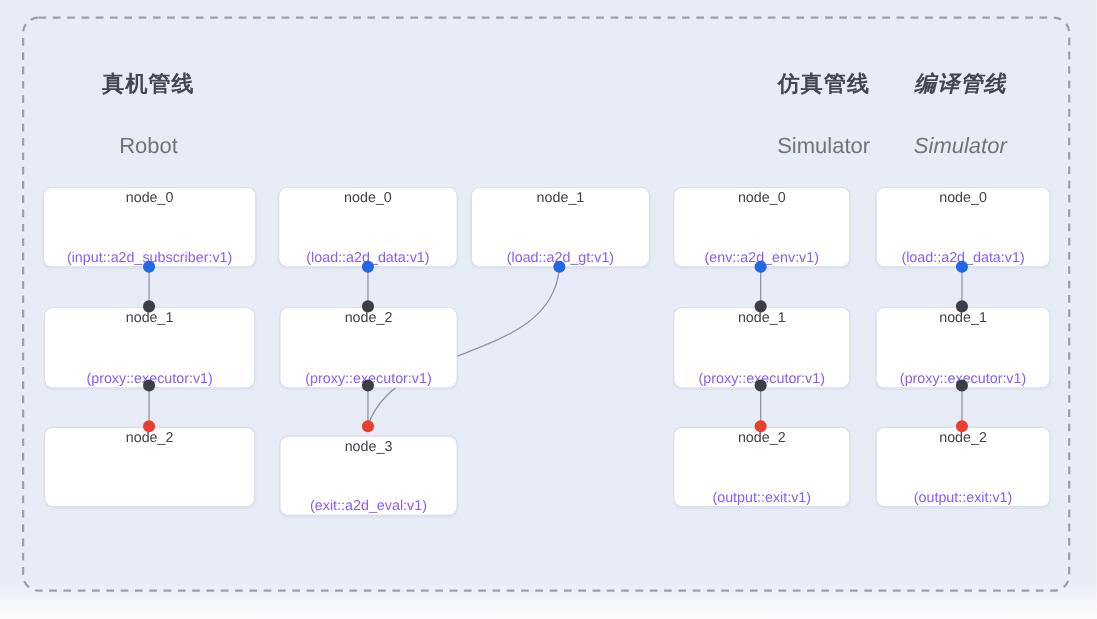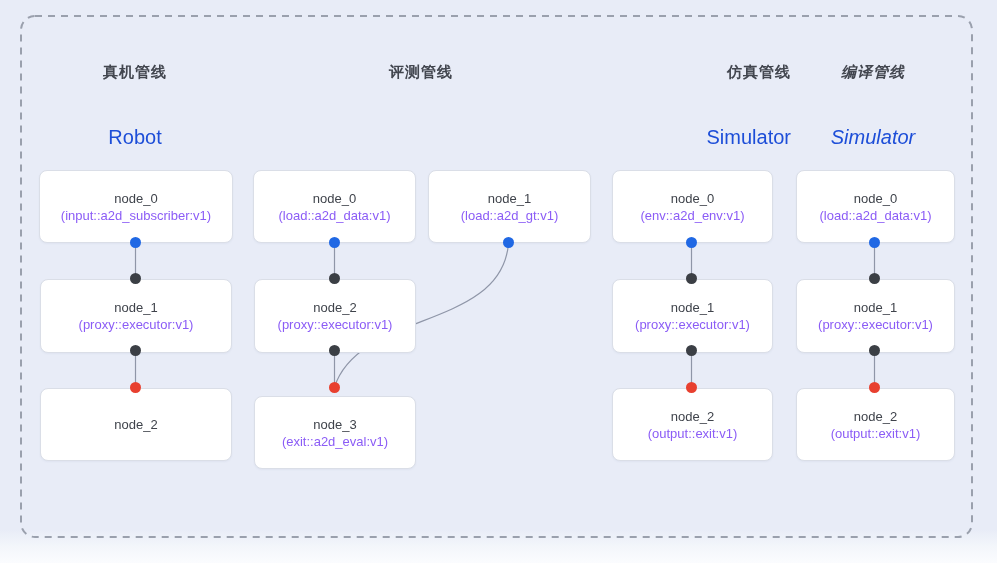--- a/index.html
+++ b/index.html
@@ -5,27 +5,27 @@
   html,body{margin:0;padding:0;}
   body{
     width:997px;height:563px;overflow:hidden;
     font-family:"Liberation Sans","DejaVu Sans",sans-serif;
     background:linear-gradient(180deg,#e8ecf7 0%,#e8ecf7 94%,#f3f6fb 97%,#fbfcfe 100%);
     position:relative;
   }
   .stage{position:absolute;inset:0;}
   svg.wires{position:absolute;left:0;top:0;z-index:1;}
   .col-header{position:absolute;text-align:center;z-index:2;}
-  .title-zh{font-size:15px;font-weight:bold;color:#42464f;letter-spacing:1px;}
-  .title-en{font-size:20px;color:#1d4ed8;margin-top:44px;}
+  .title-zh{font-size:20px;font-weight:bold;color:#42464f;letter-spacing:1px;}
+  .title-en{font-size:20px;color:#737373;margin-top:32px;}
   .node-box{
     position:absolute;z-index:2;
     background:#ffffff;border:1px solid #dadee7;border-radius:8px;
     box-shadow:0 1px 2px rgba(60,70,110,0.05);
-    display:flex;flex-direction:column;align-items:center;justify-content:center;
+    display:flex;flex-direction:column;align-items:center;justify-content:space-between;
     text-align:center;color:#3f434b;font-size:13px;line-height:17px;
   }
   .node-name{color:#3f434b;}
   .node-type{color:#8b5cf6;}
   .dot{position:absolute;width:11px;height:11px;border-radius:50%;z-index:3;}
   .dot-blue{background:#2068e4;}
   .dot-dark{background:#3b3f45;}
   .dot-red{background:#e8402f;}
 
   
@@ -73,21 +73,20 @@
 
     <line x1="874.5" y1="243" x2="874.5" y2="278" stroke="#8f96a8" stroke-width="1.2"></line>
     <line x1="874.5" y1="351" x2="874.5" y2="387" stroke="#8f96a8" stroke-width="1.2"></line>
   </svg>
 
   <div class="col-header" id="hdr-robot">
     <div class="title-zh">真机管线</div>
     <div class="title-en">Robot</div>
   </div>
   <div class="col-header" id="hdr-eval">
-    <div class="title-zh">评测管线</div>
   </div>
   <div class="col-header" id="hdr-sim">
     <div class="title-zh">仿真管线</div>
     <div class="title-en">Simulator</div>
   </div>
   <div class="col-header" id="hdr-comp">
     <div class="title-zh">编译管线</div>
     <div class="title-en">Simulator</div>
   </div>
 

